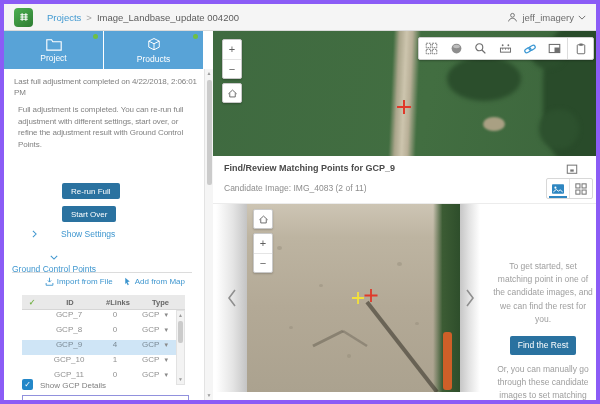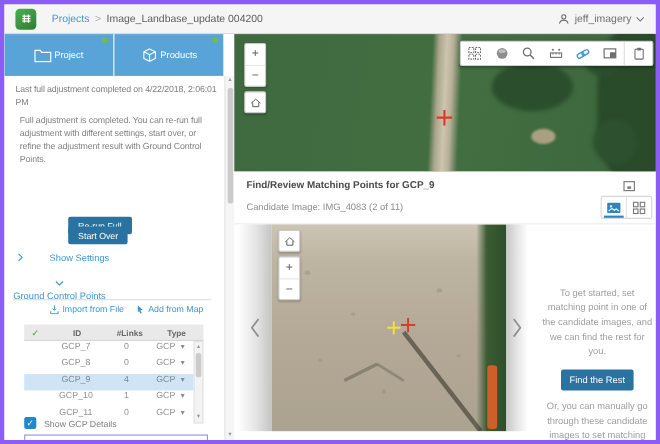--- a/index.html
+++ b/index.html
@@ -16,21 +16,21 @@
   .logo{width:19px;height:19px;border-radius:4px;margin-right:14px;flex:none;
     background:linear-gradient(145deg,#4caf50,#2e7d32);display:flex;align-items:center;justify-content:center;}
   .crumb{color:#4199d1;font-size:9.5px;text-decoration:none;}
   .crumb-sep{color:#a5a5a5;font-size:9.5px;margin:0 5px;}
   .doc-title{color:#5c5c5c;font-size:9.5px;}
   .userbox{margin-left:auto;display:flex;align-items:center;gap:4px;color:#6d6d6d;font-size:9.5px;}
   
   .side{position:absolute;left:0;top:27px;width:209px;bottom:0;background:#fff;}
   .tabs{position:absolute;left:0;top:0;width:200px;height:38px;display:flex;}
   .tab{position:relative;flex:1;margin-right:1px;background:#58a3d7;color:#fff;
-    display:flex;flex-direction:row;align-items:center;justify-content:center;gap:2px;cursor:pointer;}
+    display:flex;flex-direction:column;align-items:center;justify-content:center;gap:2px;cursor:pointer;}
   .tab .tlabel{font-size:8.5px;}
   .tab.active{background:#fff;color:#6e6e6e;border-top:3px solid #f5961e;}
   .tab.active svg{color:#8f8f8f;}
   .tab svg{color:#fff;}
   .dot{position:absolute;top:3px;right:5px;width:5px;height:5px;border-radius:50%;background:#6fbf44;}
   .pc{position:absolute;left:0;top:38px;right:9px;bottom:0;overflow:hidden;}
   .status{position:absolute;left:10px;top:7px;width:184px;font-size:8px;letter-spacing:-.1px;
     color:#7f7f7f;line-height:1.4;}
   .desc{position:absolute;left:14px;top:35px;width:176px;font-size:8px;letter-spacing:-.1px;
     color:#828282;line-height:1.45;}
@@ -179,24 +179,24 @@
           </svg>
         <span class="tlabel">Products</span>
         <span class="dot"></span>
       </div>
     </div>
 
     <div class="pc">
       <p class="status" style="margin:0;">Last full adjustment completed on 4/22/2018, 2:06:01 PM</p>
       <p class="desc" style="margin:0;">Full adjustment is completed. You can re-run full adjustment with different settings, start over, or refine the adjustment result with Ground Control Points.</p>
 
-      <button class="pbtn" style="top:128px;">Re-run Full</button>
+      <button class="pbtn" style="top:114px;">Re-run Full</button>
       <button class="pbtn" style="top:137px;">Start Over</button>
 
-      <div class="blink" style="left:12px;top:160px;gap:24px;">
+      <div class="blink" style="left:28px;top:160px;gap:24px;">
         <svg width="5" height="8" viewBox="0 0 6 10">
             <path d="M1 1l4 4-4 4" fill="none" stroke="currentColor" stroke-width="1.3"></path>
           </svg>
         <span>Show Settings</span>
       </div>
 
       <div class="blink" style="left:8px;top:186px;flex-direction:column;">
         <svg width="8" height="5" viewBox="0 0 10 6">
             <path d="M1 1l4 4 4-4" fill="none" stroke="currentColor" stroke-width="1.3"></path>
           </svg>

